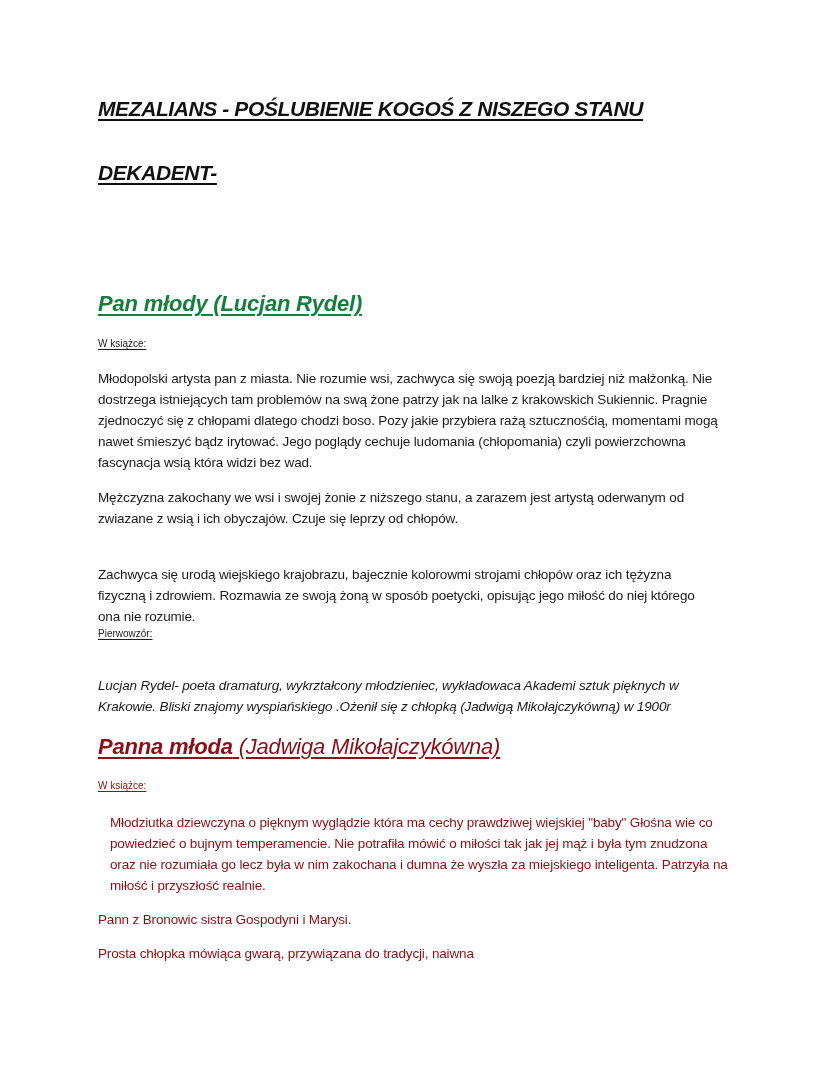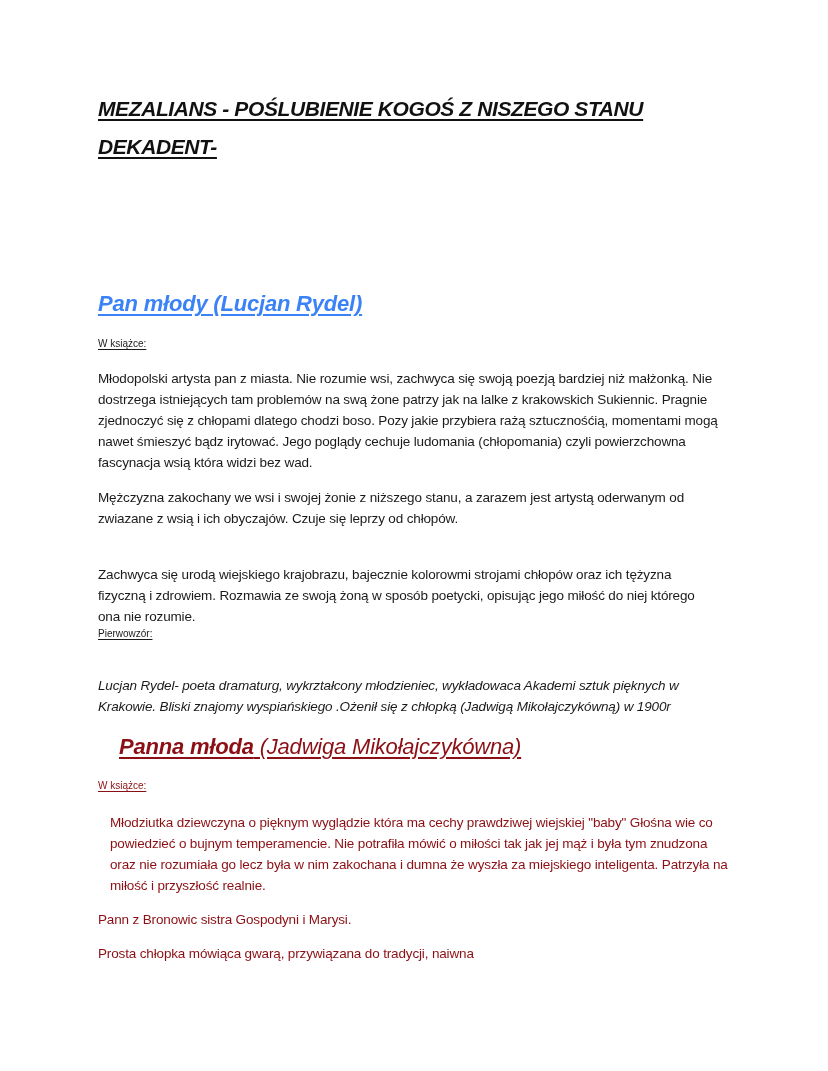--- a/index.html
+++ b/index.html
@@ -38,23 +38,23 @@
       position: absolute;
       left: 0;
       font-size: 22px;
       font-style: italic;
       text-decoration: underline;
       text-decoration-thickness: 2px;
       text-underline-offset: 3px;
       white-space: nowrap;
       letter-spacing: -0.2px;
     }
-    .h2 .bold { font-weight: bold; margin-left: 21px; }
+    .h2 .bold { font-weight: bold; }
     .h2 .light { font-weight: normal; }
-    .h2.dark { color: #3b82f6; font-weight: bold; }
+    .h2.dark { color: #15803d; font-weight: bold; }
     .h2.red { color: #8b0f14; }
     .sub {
       position: absolute;
       left: 0;
       font-size: 10px;
       text-decoration: underline;
       text-underline-offset: 2px;
       white-space: nowrap;
     }
     .para {
@@ -68,21 +68,21 @@
     .para .ln { display: block; white-space: nowrap; }
     .red-text { color: #8b0f14; }
     .dark-text { color: #1a1a1a; }
   </style>
 </head>
 <body>
 
 <div class="page">
 
   <div class="h1" style="top:97px;">MEZALIANS - POŚLUBIENIE KOGOŚ Z NISZEGO STANU</div>
-  <div class="h1" style="top:135px;">DEKADENT- </div>
+  <div class="h1" style="top:161px;">DEKADENT- </div>
 
   <div class="h2 dark" style="top:291px;">Pan młody (Lucjan Rydel)</div>
 
   <div class="sub dark-text" style="top:338px;">W książce:</div>
 
   <div class="para dark-text" style="top:368px;">
     <span class="ln">Młodopolski artysta pan z miasta. Nie rozumie wsi, zachwyca się swoją poezją bardziej niż małżonką. Nie</span>
     <span class="ln">dostrzega istniejących tam problemów na swą żone patrzy jak na lalke z krakowskich Sukiennic. Pragnie</span>
     <span class="ln">zjednoczyć się z chłopami dlatego chodzi boso. Pozy jakie przybiera rażą sztucznośćią, momentami mogą</span>
     <span class="ln">nawet śmieszyć bądz irytować. Jego poglądy cechuje ludomania (chłopomania) czyli powierzchowna</span>

